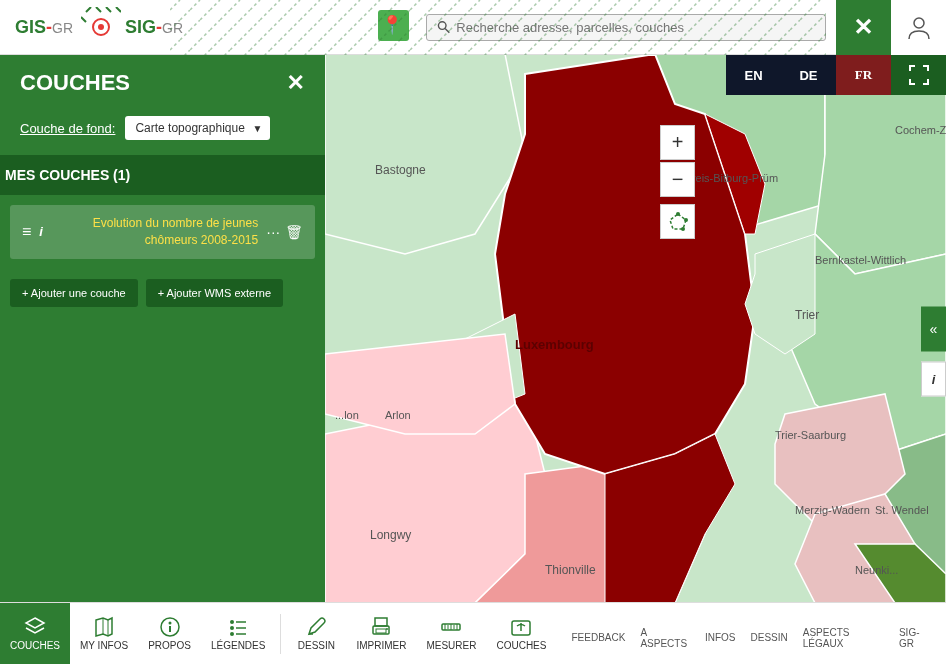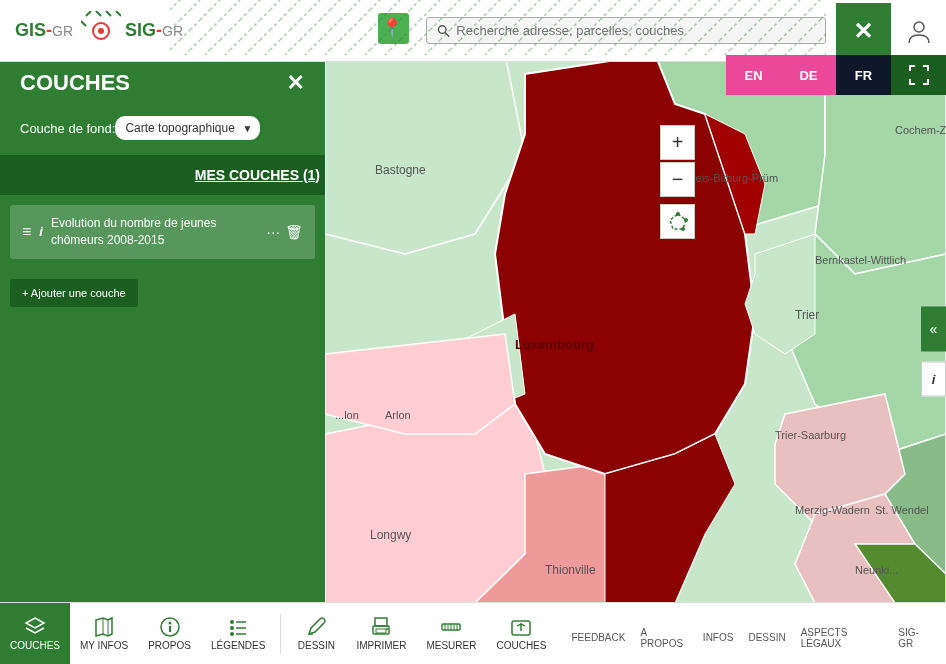--- a/index.html
+++ b/index.html
@@ -2,21 +2,21 @@
 <html><head>
   <meta charset="utf-8">
   <style>
     * { margin: 0; padding: 0; box-sizing: border-box; }
     body { width: 946px; height: 664px; overflow: hidden; font-family: Arial, sans-serif; position: relative; }
 
     
     #header {
       position: absolute;
       top: 0; left: 0; right: 0;
-      height: 62px;
+      height: 55px;
       background: white;
       display: flex;
       align-items: center;
       z-index: 100;
       border-bottom: 1px solid #ddd;
     }
     #logo-area {
       display: flex;
       align-items: center;
       padding: 0 15px;
@@ -72,22 +72,22 @@
       width: 55px;
       height: 40px;
       display: flex;
       align-items: center;
       justify-content: center;
       font-size: 13px;
       font-weight: bold;
       cursor: pointer;
       color: white;
     }
-    .lang-btn.active { background: #0f172a; }
-    .lang-btn.inactive { background: #ec4899; }
+    .lang-btn.active { background: #7f1d1d; font-family: Liberation Serif, serif; }
+    .lang-btn.inactive { background: #0f172a; }
     #fullscreen-btn {
       width: 55px;
       height: 40px;
       background: #1b5e20;
       display: flex;
       align-items: center;
       justify-content: center;
       cursor: pointer;
       color: white;
     }
@@ -123,30 +123,31 @@
     }
 
     
     #bg-layer {
       display: flex;
       align-items: center;
       padding: 5px 20px 15px;
       font-size: 13px;
     }
     #bg-layer-label {
-      margin-right: 0;
+      margin-right: 10px;
       white-space: nowrap;
+      text-decoration: underline;
     }
     #bg-layer-select {
       background: white;
       color: #333;
       border: none;
       padding: 5px 25px 5px 10px;
       font-size: 12px;
-      border-radius: 10px;
+      border-radius: 3px;
       cursor: pointer;
       appearance: none;
       -webkit-appearance: none;
       position: relative;
     }
     #bg-select-wrapper {
       position: relative;
       display: inline-block;
     }
     #bg-select-arrow {
@@ -160,27 +161,26 @@
     }
 
     
     #tabs {
       display: flex;
       margin: 0 0 10px;
     }
     .tab {
       flex: 1;
       padding: 12px 5px;
-      text-align: right;
+      text-align: left;
       font-size: 14px;
       font-weight: bold;
       cursor: pointer;
       border: none;
       color: white;
-      text-decoration: underline;
     }
     .tab.active {
       background: #1b5e20;
     }
     .tab.inactive {
       background: #4CAF50;
     }
 
     
     #layer-item {
@@ -188,22 +188,22 @@
       margin: 5px 10px;
       padding: 10px 12px;
       border-radius: 3px;
       display: flex;
       align-items: center;
       gap: 8px;
     }
     #layer-item-text {
       flex: 1;
       font-size: 12px;
-      color: #ffffff;
-      text-align: left;
+      color: #fde047;
+      text-align: right;
       line-height: 1.4;
     }
     #layer-item-actions {
       display: flex;
       gap: 5px;
       align-items: center;
     }
     .layer-action-btn {
       color: white;
       cursor: pointer;
@@ -486,20 +486,21 @@
     <span style="color:white;font-size:13px;font-weight:bold;font-style:italic;cursor:pointer;">i</span>
     <span id="layer-item-text">Evolution du nombre de jeunes chômeurs 2008-2015</span>
     <div id="layer-item-actions">
       <span class="layer-action-btn">···</span>
       <span class="layer-action-btn">🗑</span>
     </div>
   </div>
 
   <div id="add-buttons">
     <button class="add-btn">+ Ajouter une couche</button>
+    <button class="add-btn">+ Ajouter WMS externe</button>
   </div>
 </div>
 
 <div id="map-area">
   
   <svg id="map-svg" viewBox="0 0 621 549" preserveAspectRatio="xMidYMid slice">
 
     <rect width="621" height="549" fill="#c8e6c9"></rect>
 
     <polygon points="330,0 500,0 500,150 400,180 350,150 330,80" fill="#a5d6a7" stroke="#fff" stroke-width="1.5"></polygon>
@@ -652,19 +653,19 @@
     <svg width="22" height="22" viewBox="0 0 22 22">
       <rect x="2" y="5" width="18" height="14" rx="2" fill="none" stroke="#2e7d32" stroke-width="1.5"></rect>
       <path d="M7 10 Q11 7 15 10" fill="none" stroke="#2e7d32" stroke-width="1.5"></path>
       <line x1="11" y1="7" x2="11" y2="15" stroke="#2e7d32" stroke-width="1.5"></line>
     </svg>
     <span>COUCHES</span>
   </div>
 
   <div id="bottom-links">
     <a class="bottom-link">FEEDBACK</a>
-    <a class="bottom-link">A PROPOS</a>
+    <a class="bottom-link">A ASPECTS</a>
     <a class="bottom-link">INFOS</a>
     <a class="bottom-link">DESSIN</a>
     <a class="bottom-link">ASPECTS LÉGAUX</a>
     <a class="bottom-link">SIG-GR</a>
   </div>
 </div>
 
 </body></html>

